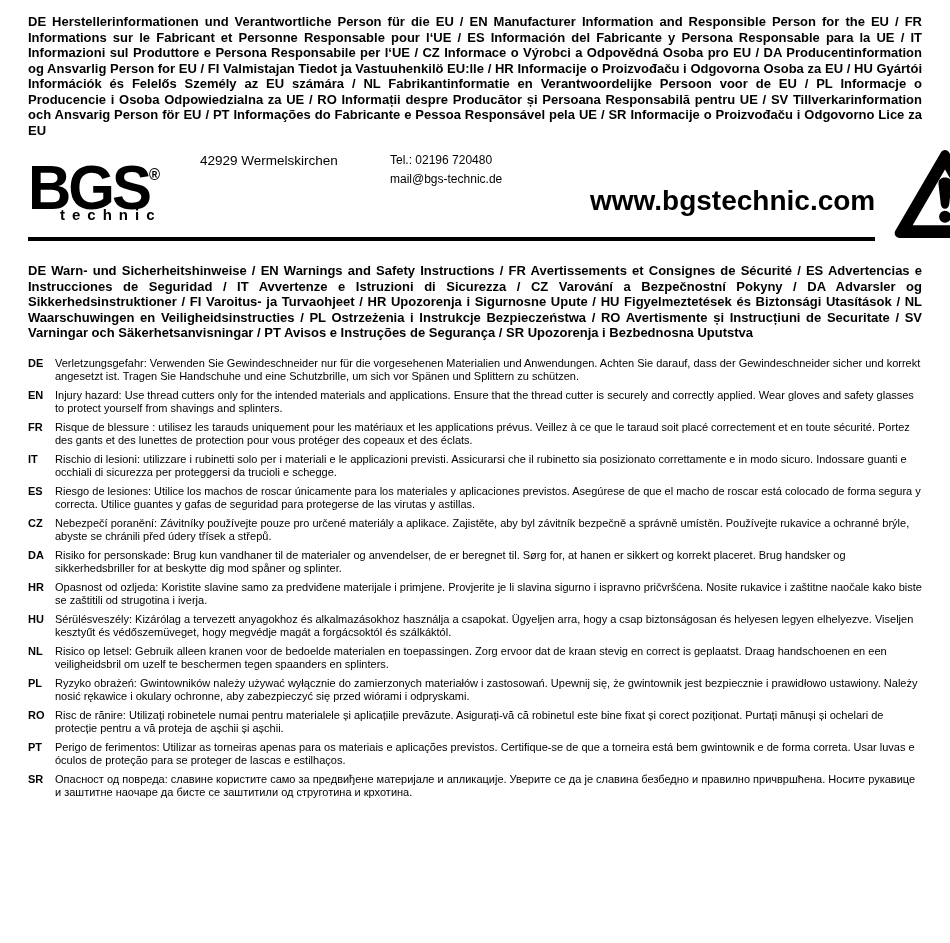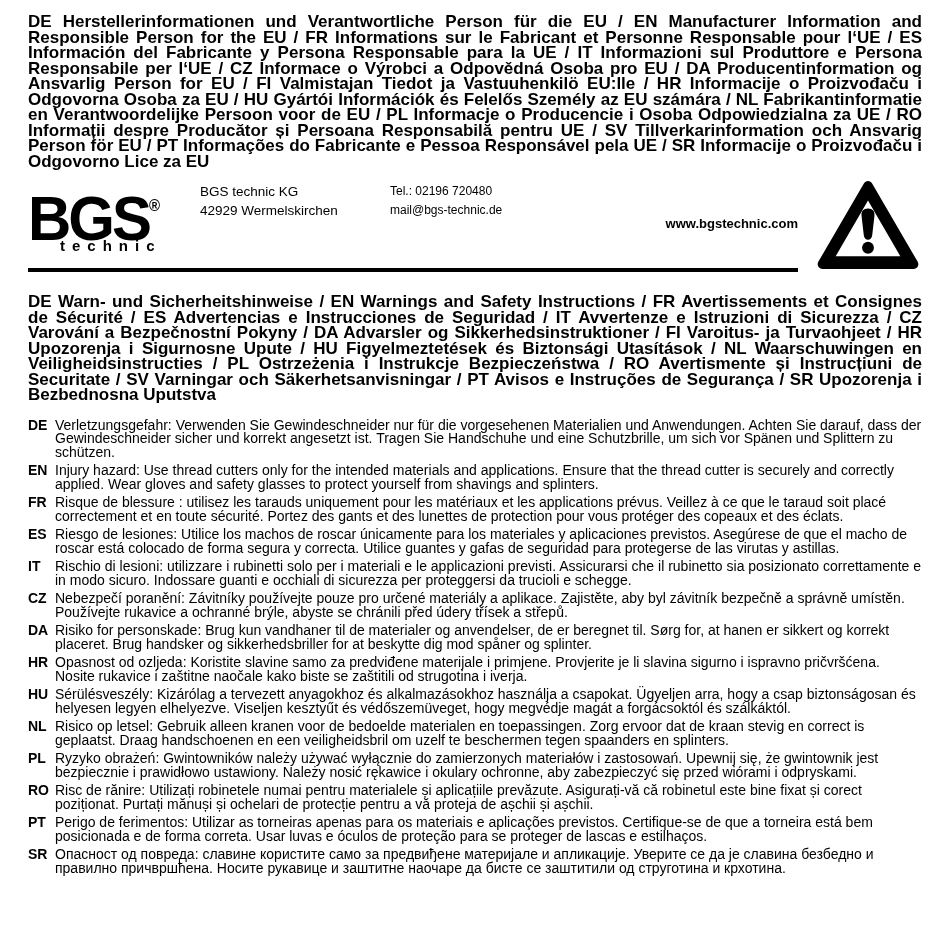--- a/index.html
+++ b/index.html
@@ -7,21 +7,21 @@
     width:950px; height:943px;
     background:#ffffff; color:#000000;
     font-family:"Liberation Sans", sans-serif;
     overflow:hidden;
   }
   .page { padding:14px 28px 0 28px; box-sizing:border-box; }
 
   
   .bold-para {
     font-weight:bold;
-    font-size:17px;
+    font-size:13px;
     line-height:15.5px;
     text-align:justify;
   }
 
   
   .brand-row { display:flex; margin-top:7px; align-items:stretch; }
   .brand-left {
     flex:1; display:flex; align-items:flex-start;
     border-bottom:4px solid #000;
     padding-bottom:8px;
@@ -34,51 +34,50 @@
     white-space:nowrap;
   }
   .logo-reg { font-size:15px; letter-spacing:0; vertical-align:28px; }
   .logo-sub {
     font-weight:bold; font-size:15px; letter-spacing:7px;
     margin:-10px 0 0 32px; white-space:nowrap;
   }
   .addr-col { width:190px; flex:none; font-size:13.5px; line-height:19px; margin-top:6px; }
   .contact-col { width:200px; flex:none; font-size:12px; line-height:19px; margin-top:6px; }
   .website {
-    flex:1; font-weight:bold; font-size:13px;
-    margin-top:40px; text-align:right; white-space:nowrap;
+    flex:1; font-weight:bold; font-size:28px;
+    margin-top:40px; text-align:center; white-space:nowrap;
   }
   .warning-area { width:108px; flex:none; display:flex; align-items:flex-start; justify-content:center; padding-top:2px; }
 
   
   .section-header { margin-top:22px; }
 
   
   .safety-list { margin-top:16px; }
-  .item { display:flex; margin-bottom:5px; font-size:14px; line-height:13.5px; }
+  .item { display:flex; margin-bottom:5px; font-size:11px; line-height:13.5px; }
   .item .code { font-weight:bold; width:27px; flex:none; }
   .item .text { flex:1; }
 </style>
 </head>
 <body>
 
 <div class="page">
 
   <div class="bold-para">DE Herstellerinformationen und Verantwortliche Person für die EU  /  EN Manufacturer Information and Responsible Person for the EU  /  FR Informations sur le Fabricant et Personne Responsable pour l‘UE  /  ES Información del Fabricante y Persona Responsable para la UE  /  IT Informazioni sul Produttore e Persona Responsabile per l‘UE  /  CZ Informace o Výrobci a Odpovědná Osoba pro EU  /  DA Producentinformation og Ansvarlig Person for EU  /  FI Valmistajan Tiedot ja Vastuuhenkilö EU:lle  /  HR Informacije o Proizvođaču i Odgovorna Osoba za EU  /  HU Gyártói Információk és Felelős Személy az EU számára  /  NL Fabrikantinformatie en Verantwoordelijke Persoon voor de EU  /  PL Informacje o Producencie i Osoba Odpowiedzialna za UE  /  RO Informații despre Producător și Persoana Responsabilă pentru UE  /  SV Tillverkarinformation och Ansvarig Person för EU  /  PT Informações do Fabricante e Pessoa Responsável pela UE  /  SR Informacije o Proizvođaču i Odgovorno Lice za EU</div>
 
   <div class="brand-row">
     <div class="brand-left">
 
       <div class="logo">
         <div class="logo-main"><span>BGS</span><span class="logo-reg">®</span></div>
         <div class="logo-sub">technic</div>
       </div>
 
       <div class="addr-col">
-        <div>BGS technic KG</div>
         <div>42929 Wermelskirchen</div>
       </div>
 
       <div class="contact-col">
         <div>Tel.: 02196 720480</div>
         <div>mail@bgs-technic.de</div>
       </div>
 
       <div class="website">www.bgstechnic.com</div>
     </div>
@@ -105,27 +104,27 @@
     <span class="code">EN</span>
     <span class="text">Injury hazard: Use thread cutters only for the intended materials and applications. Ensure that the thread cutter is securely and correctly applied. Wear gloves and safety glasses to protect yourself from shavings and splinters.</span>
   </div>
 
   <div class="item">
     <span class="code">FR</span>
     <span class="text">Risque de blessure : utilisez les tarauds uniquement pour les matériaux et les applications prévus. Veillez à ce que le taraud soit placé correctement et en toute sécurité. Portez des gants et des lunettes de protection pour vous protéger des copeaux et des éclats.</span>
   </div>
 
   <div class="item">
-    <span class="code">ES</span>
-    <span class="text">Riesgo de lesiones: Utilice los machos de roscar únicamente para los materiales y aplicaciones previstos. Asegúrese de que el macho de roscar está colocado de forma segura y correcta. Utilice guantes y gafas de seguridad para protegerse de las virutas y astillas.</span>
+    <span class="code">IT</span>
+    <span class="text">Rischio di lesioni: utilizzare i rubinetti solo per i materiali e le applicazioni previsti. Assicurarsi che il rubinetto sia posizionato correttamente e in modo sicuro. Indossare guanti e occhiali di sicurezza per proteggersi da trucioli e schegge.</span>
   </div>
 
   <div class="item">
-    <span class="code">IT</span>
-    <span class="text">Rischio di lesioni: utilizzare i rubinetti solo per i materiali e le applicazioni previsti. Assicurarsi che il rubinetto sia posizionato correttamente e in modo sicuro. Indossare guanti e occhiali di sicurezza per proteggersi da trucioli e schegge.</span>
+    <span class="code">ES</span>
+    <span class="text">Riesgo de lesiones: Utilice los machos de roscar únicamente para los materiales y aplicaciones previstos. Asegúrese de que el macho de roscar está colocado de forma segura y correcta. Utilice guantes y gafas de seguridad para protegerse de las virutas y astillas.</span>
   </div>
 
   <div class="item">
     <span class="code">CZ</span>
     <span class="text">Nebezpečí poranění: Závitníky používejte pouze pro určené materiály a aplikace. Zajistěte, aby byl závitník bezpečně a správně umístěn. Používejte rukavice a ochranné brýle, abyste se chránili před údery třísek a střepů.</span>
   </div>
 
   <div class="item">
     <span class="code">DA</span>
     <span class="text">Risiko for personskade: Brug kun vandhaner til de materialer og anvendelser, de er beregnet til. Sørg for, at hanen er sikkert og korrekt placeret. Brug handsker og sikkerhedsbriller for at beskytte dig mod spåner og splinter.</span>
@@ -153,21 +152,21 @@
   </div>
 
   <div class="item">
     <span class="code">RO</span>
     <span class="text">Risc de rănire: Utilizați robinetele numai pentru materialele și aplicațiile prevăzute. Asigurați-vă că robinetul este bine fixat și corect poziționat. Purtați mănuși și ochelari de protecție pentru a vă proteja de așchii și așchii.</span>
   </div>
 
 
   <div class="item">
     <span class="code">PT</span>
-    <span class="text">Perigo de ferimentos: Utilizar as torneiras apenas para os materiais e aplicações previstos. Certifique-se de que a torneira está bem posicionada e de forma correta. Usar luvas e óculos de proteção para se proteger de lascas e estilhaços.</span>
+    <span class="text">Perigo de ferimentos: Utilizar as torneiras apenas para os materiais e aplicações previstos. Certifique-se de que a torneira está bem gwintownik e de forma correta. Usar luvas e óculos de proteção para se proteger de lascas e estilhaços.</span>
   </div>
 
   <div class="item">
     <span class="code">SR</span>
     <span class="text">Опасност од повреда: славине користите само за предвиђене материјале и апликације. Уверите се да је славина безбедно и правилно причвршћена. Носите рукавице и заштитне наочаре да бисте се заштитили од струготина и крхотина.</span>
   </div>
 </div>
 
 </div>
 

